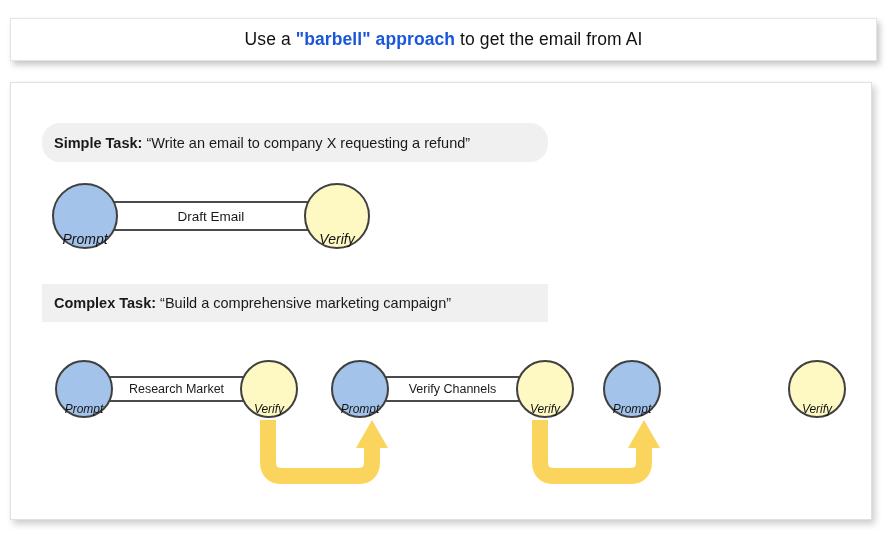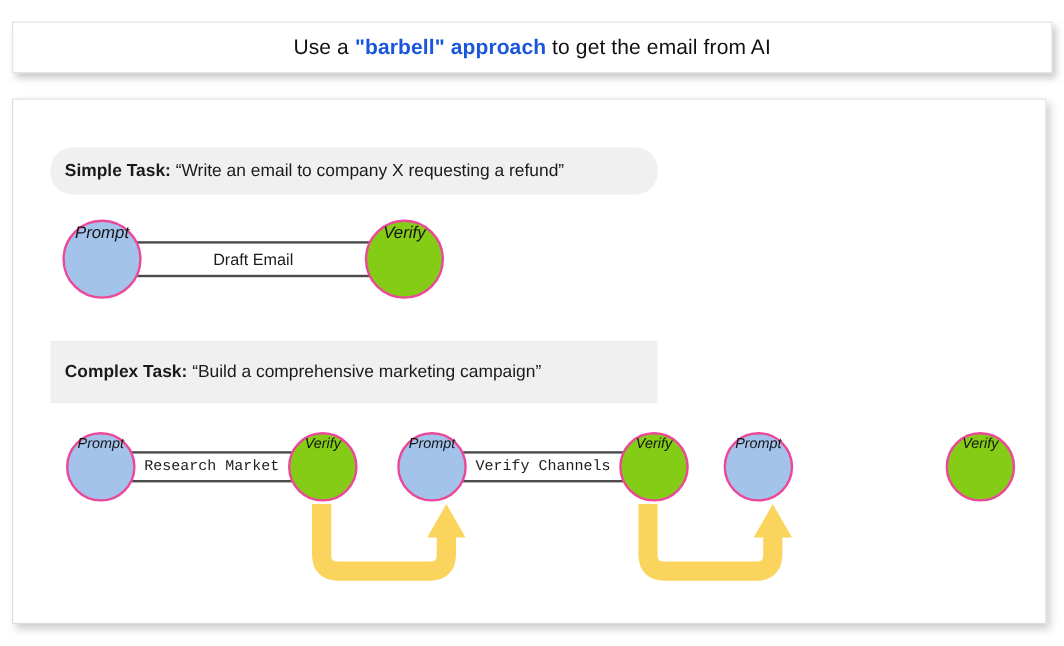--- a/index.html
+++ b/index.html
@@ -40,21 +40,21 @@
     box-sizing:border-box;
   }
   .task-band{
     position:absolute;
     background:#f0f0f0;
     display:flex;align-items:center;
     padding-left:12px;
     box-sizing:border-box;
   }
   .band-simple{ left:42px; top:123px; width:506px; height:39px;border-radius:18px; }
-  .band-complex{ left:42px; top:284px; width:506px; height:52px; }
+  .band-complex{ left:42px; top:284px; width:506px; height:38px; }
   .task-label{
     font-size:14.5px;color:#1a1a1a;white-space:nowrap;
   }
   .task-label b{font-weight:bold;}
   .task-label .quote{font-weight:normal;}
 
   
   .barbell{ position:absolute; }
   .bar{
     position:absolute;
@@ -64,42 +64,42 @@
     box-sizing:border-box;
     display:flex;align-items:center;justify-content:center;
     z-index:1;
   }
   .bar-label{
     font-size:13.5px;color:#1b1b1b;white-space:nowrap;
   }
   .node{
     position:absolute;
     border-radius:50%;
-    border:2px solid #ec4899;
+    border:2px solid #404040;
     box-sizing:border-box;
-    display:flex;align-items:flex-start;justify-content:center;
+    display:flex;align-items:flex-end;justify-content:center;
     z-index:2;
   }
   .node-prompt{ background:#a3c3ea; }
-  .node-verify{ background:#84cc16; }
+  .node-verify{ background:#fef9c3; }
   .node-label{
     font-style:italic;
     color:#141414;
     white-space:nowrap;
   }
 
   
   .simple .node{ width:66px;height:66px; }
   .simple .node-label{ font-size:14px; }
   .simple .bar{ height:30px; }
 
   
   .complex .node{ width:58px;height:58px; }
   .complex .node-label{ font-size:12px; }
-  .complex .bar{ height:26px;font-family:Liberation Mono, monospace; }
+  .complex .bar{ height:26px; }
   .complex .bar-label{ font-size:12.5px; }
 
   .arrow-svg{ position:absolute; z-index:0; }
 </style>
 </head>
 <body>
 
 <div class="title-card">
   <div class="title-text">
     <span>Use a </span><span class="hl">"barbell" approach</span><span> to get the email from AI</span>

